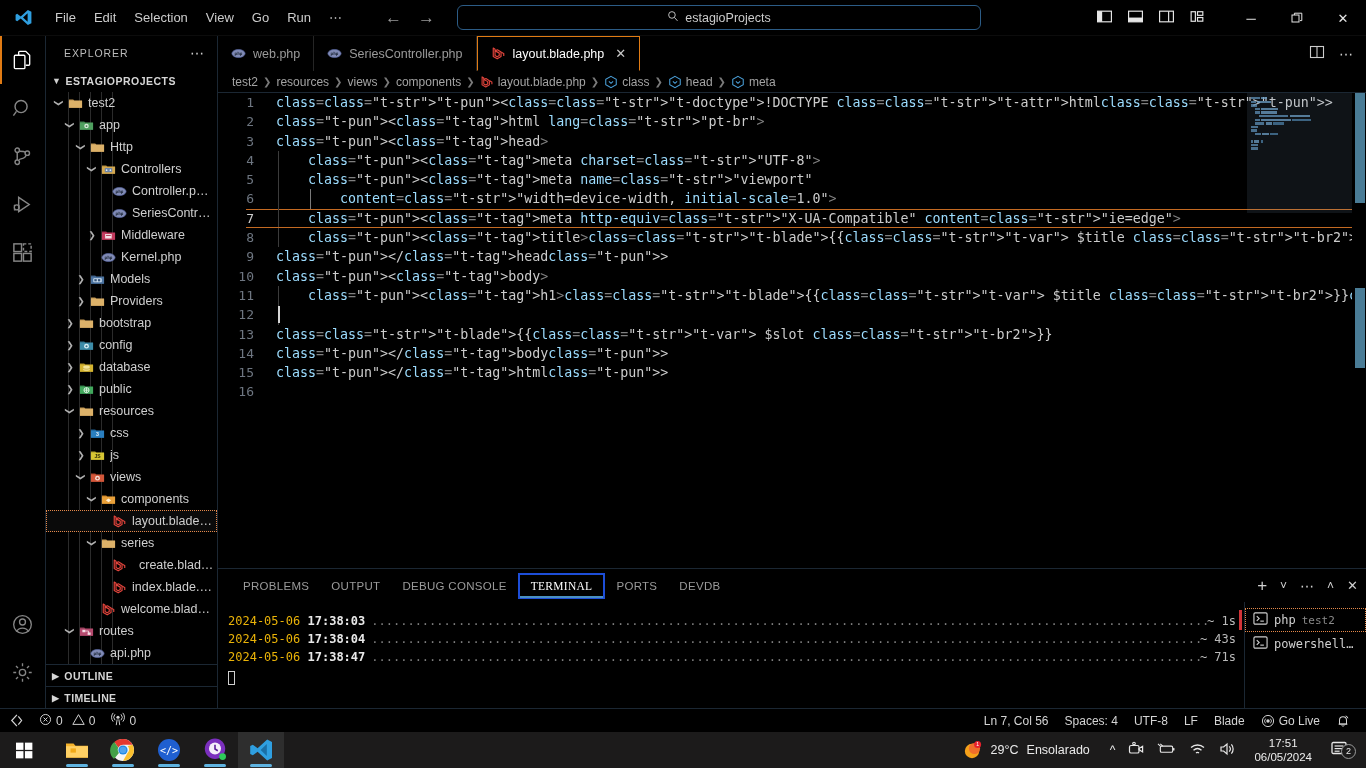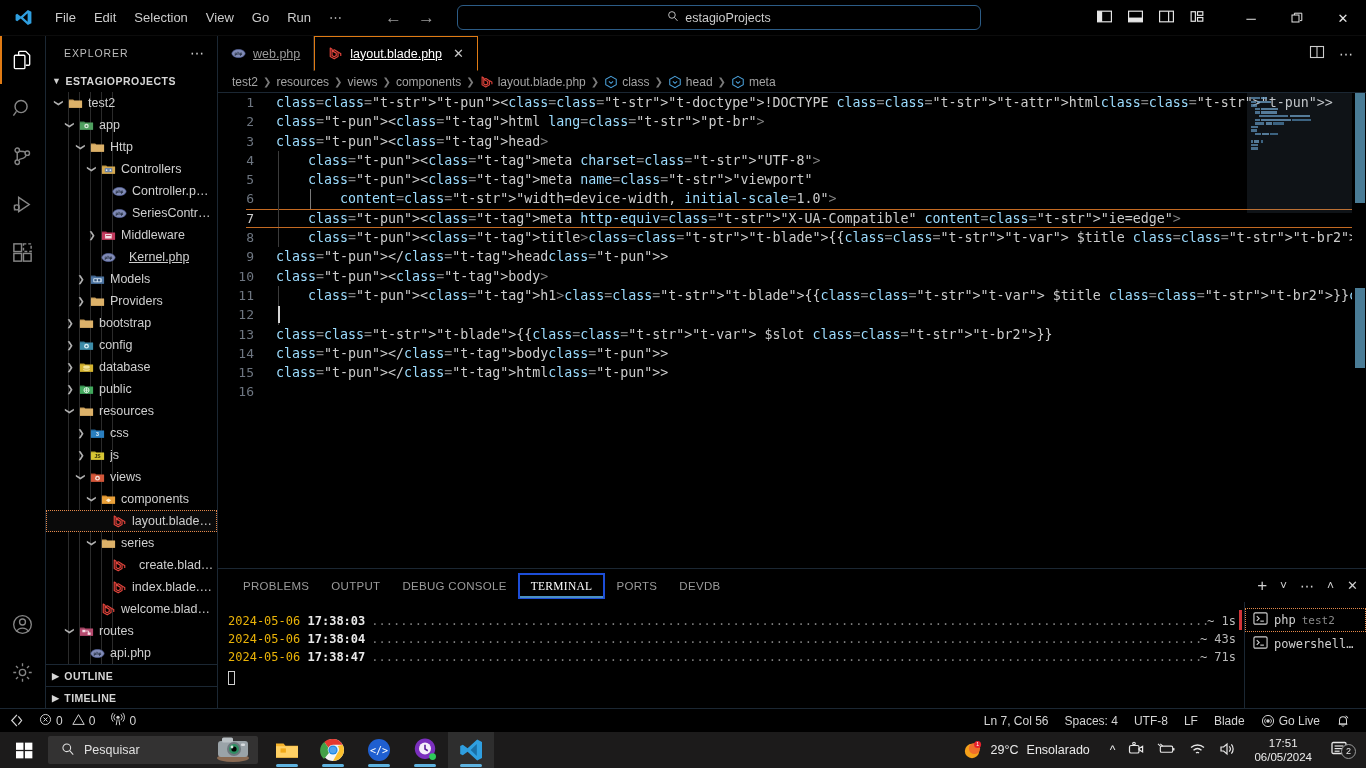--- a/index.html
+++ b/index.html
@@ -91,21 +91,21 @@
   }
 
   
   .editor-area { position:absolute; left:218px; top:36px; width:1148px; height:672px; background:#000; }
   .tabsbar { height:35px; display:flex; align-items:stretch; background:#000; position:relative; }
   .tab {
     display:flex; align-items:center; gap:7px; padding:0 13px; min-width:0;
     font-size:12.5px; color:#9a9a9a; border-right:1px solid #252525;
     background:#000; position:relative;
   }
-  .tab .tab-label { white-space:nowrap;text-decoration:underline; }
+  .tab .tab-label { white-space:nowrap; }
   .tab.active {
     color:#ffffff; background:#000;
     border:1px solid #e07b14; border-bottom-color:#000;
   }
   .tab-close { margin-left:4px; color:#c9c9c9; font-size:13px; }
   .tabs-right {
     position:absolute; right:0; top:0; height:35px; display:flex; align-items:center;
     gap:14px; padding-right:13px; color:#cccccc;
   }
   .breadcrumbs {
@@ -446,21 +446,21 @@
         </div>
         <div class="trow">
           <span class="twist" style="margin-left: 39px;"></span>
           <span class="ticon">
             <svg width="15" height="15" viewBox="0 0 16 16">
               <ellipse cx="8" cy="8" rx="7" ry="4.3" fill="#8892bf" opacity="0.95"></ellipse>
               <ellipse cx="8" cy="8" rx="7" ry="4.3" fill="none" stroke="#5c6ba8" stroke-width="0.7"></ellipse>
               <text x="8" y="9.9" font-size="4.6" fill="#16202e" text-anchor="middle" font-family="DejaVu Sans Mono, monospace" font-weight="bold">php</text>
             </svg>
           </span>
-          <span class="tlabel" style="margin-left: 12px; text-decoration: underline;">Kernel.php</span>
+          <span class="tlabel" style="margin-left: 4px;">Kernel.php</span>
         </div>
         <div class="trow">
           <span class="twist" style="margin-left: 28px;">❯</span>
           <span class="ticon">
             <svg width="15" height="15" viewBox="0 0 16 16">
               <path d="M1 3.6h4.6l1.2 1.5H15v7.4H1z" fill="#39587d"></path>
               <path d="M1 4.9h14v7.6H1z" fill="#4b73a0"></path>
               <rect x="3.5" y="6.6" width="9" height="4.4" rx="0.8" fill="#cfe0f0"></rect>
               <rect x="4.6" y="7.6" width="2.6" height="2.4" fill="#39587d"></rect>
               <rect x="8.4" y="7.6" width="2.6" height="2.4" fill="#39587d"></rect>
@@ -674,20 +674,30 @@
     <div class="tabsbar" id="tabsbar">
         <div class="tab">
           <span style="display: flex;">
             <svg width="15" height="15" viewBox="0 0 16 16">
               <ellipse cx="8" cy="8" rx="7" ry="4.3" fill="#8892bf" opacity="0.95"></ellipse>
               <ellipse cx="8" cy="8" rx="7" ry="4.3" fill="none" stroke="#5c6ba8" stroke-width="0.7"></ellipse>
               <text x="8" y="9.9" font-size="4.6" fill="#16202e" text-anchor="middle" font-family="DejaVu Sans Mono, monospace" font-weight="bold">php</text>
             </svg>
           </span>
           <span class="tab-label">web.php</span>
+        </div>
+        <div class="tab">
+          <span style="display: flex;">
+            <svg width="15" height="15" viewBox="0 0 16 16">
+              <ellipse cx="8" cy="8" rx="7" ry="4.3" fill="#8892bf" opacity="0.95"></ellipse>
+              <ellipse cx="8" cy="8" rx="7" ry="4.3" fill="none" stroke="#5c6ba8" stroke-width="0.7"></ellipse>
+              <text x="8" y="9.9" font-size="4.6" fill="#16202e" text-anchor="middle" font-family="DejaVu Sans Mono, monospace" font-weight="bold">php</text>
+            </svg>
+          </span>
+          <span class="tab-label">SeriesController.php</span>
         </div>
         <div class="tab active">
           <span style="display: flex;">
             <svg width="15" height="15" viewBox="0 0 16 16">
               <path d="M2.4 2.2v9.1l4.2 2.4 4.1-2.4V6.5L6.8 4 4.6 5.2l4.2 2.4v2.6L6.6 11.5 4.3 10.2V3.5z" fill="none" stroke="#e2443c" stroke-width="1.25" stroke-linejoin="round"></path>
               <path d="M11 6.6l2.6 1.5v2.6" fill="none" stroke="#e2443c" stroke-width="1.25"></path>
             </svg>
           </span>
           <span class="tab-label">layout.blade.php</span>
           <span class="tab-close">✕</span>
@@ -932,41 +942,20 @@
 
   <div class="taskbar">
     <div class="tb-start">
       <svg width="17" height="17" viewBox="0 0 16 16">
           <rect x="0" y="0.6" width="7" height="6.8" fill="#ffffff"></rect>
           <rect x="8.4" y="0.6" width="7" height="6.8" fill="#ffffff"></rect>
           <rect x="0" y="8.6" width="7" height="6.8" fill="#ffffff"></rect>
           <rect x="8.4" y="8.6" width="7" height="6.8" fill="#ffffff"></rect>
         </svg>
     </div>
-    <div class="tb-search">
-      <span>
-        <svg width="14" height="14" viewBox="0 0 16 16">
-            <circle cx="6.6" cy="6.6" r="4.4" fill="none" stroke="#e0e0e0" stroke-width="1.2"></circle>
-            <line x1="9.9" y1="9.9" x2="14" y2="14.5" stroke="#e0e0e0" stroke-width="1.2"></line>
-          </svg>
-      </span>
-      <span>Pesquisar</span>
-      <span style="margin-left:auto;margin-right:2px">
-        <svg width="46" height="28" viewBox="0 0 46 28">
-          <ellipse cx="23" cy="23" rx="16" ry="4" fill="#8a6a52"></ellipse>
-          <rect x="8" y="6" width="30" height="16" rx="3" fill="#9aa3a8"></rect>
-          <rect x="12" y="2.5" width="11" height="5" rx="1.6" fill="#b9c0c4"></rect>
-          <circle cx="24" cy="14" r="7" fill="#6d777d"></circle>
-          <circle cx="24" cy="14" r="5" fill="#2e8f62"></circle>
-          <circle cx="24" cy="14" r="2.6" fill="#16past"></circle>
-          <circle cx="22" cy="12" r="1.4" fill="#cfe8dc"></circle>
-          <rect x="31" y="8.5" width="4" height="2.6" rx="1" fill="#d8dde0"></rect>
-        </svg>
-      </span>
-    </div>
     <div class="tb-apps" id="tb-apps">
         <div class="tb-app">
           <svg width="26" height="26" viewBox="0 0 26 26">
             <path d="M2 6.5h7.5l2 2.2H24v12H2z" fill="#f5b32b"></path>
             <path d="M2 9.2h22v11.3H2z" fill="#ffd064"></path>
             <rect x="6.5" y="11.4" width="5.4" height="4.2" fill="#f0a818"></rect>
           </svg>
           <span class="ind"></span>
         </div>
         <div class="tb-app">

